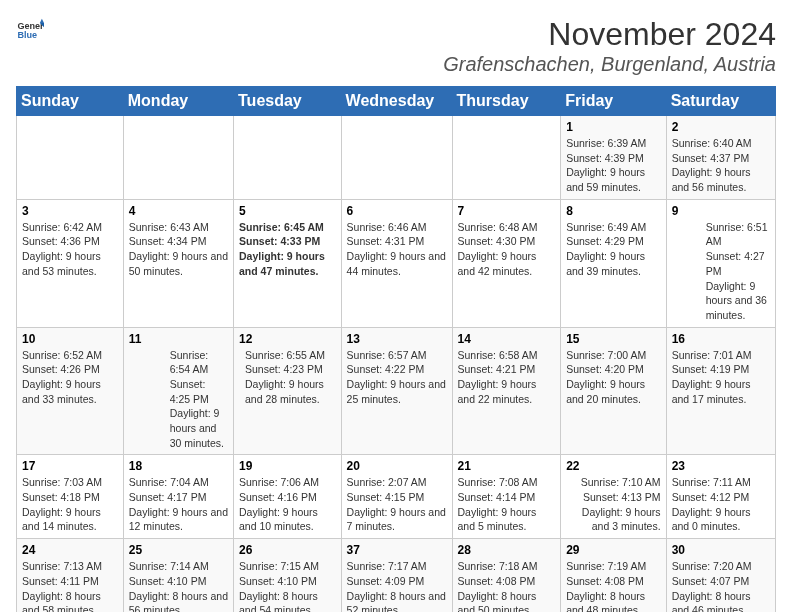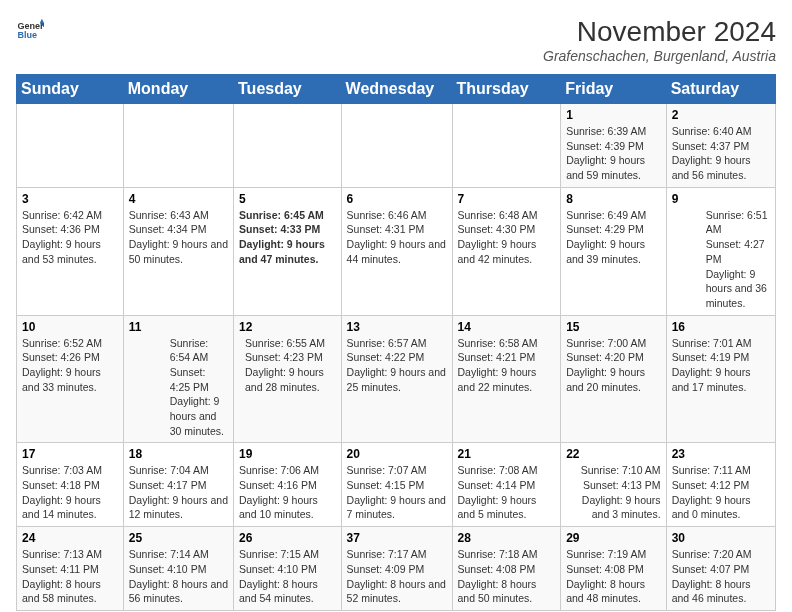--- a/index.html
+++ b/index.html
@@ -22,26 +22,26 @@
       gap: 4px;
     }
     .logo-icon {
       width: 28px;
       height: 28px;
     }
     .title-section {
       text-align: right;
     }
     .month-title {
-      font-size: 28px;
+      font-size: 32px;
       font-weight: normal;
       color: #333;
     }
     .location {
-      font-size: 14px;
+      font-size: 20px;
       color: #555;
       font-style: italic;
     }
     table {
       width: 100%;
       border-collapse: collapse;
       font-size: 10.5px;
     }
     thead tr th {
       background-color: #2e6db4;
@@ -229,21 +229,21 @@
 Daylight: 9 hours and 12 minutes.</div>
         </td>
         <td>
           <span class="day-number">19</span>
           <div class="day-info" style="white-space: pre-line;">Sunrise: 7:06 AM
 Sunset: 4:16 PM
 Daylight: 9 hours and 10 minutes.</div>
         </td>
         <td>
           <span class="day-number">20</span>
-          <div class="day-info" style="white-space: pre-line;">Sunrise: 7:07 AM
+          <div class="day-info" style="white-space: pre-line;">Sunrise: 2:07 AM
 Sunset: 4:15 PM
 Daylight: 9 hours and 7 minutes.</div>
         </td>
         <td>
           <span class="day-number">21</span>
           <div class="day-info" style="white-space: pre-line;">Sunrise: 7:08 AM
 Sunset: 4:14 PM
 Daylight: 9 hours and 5 minutes.</div>
         </td>
         <td>

